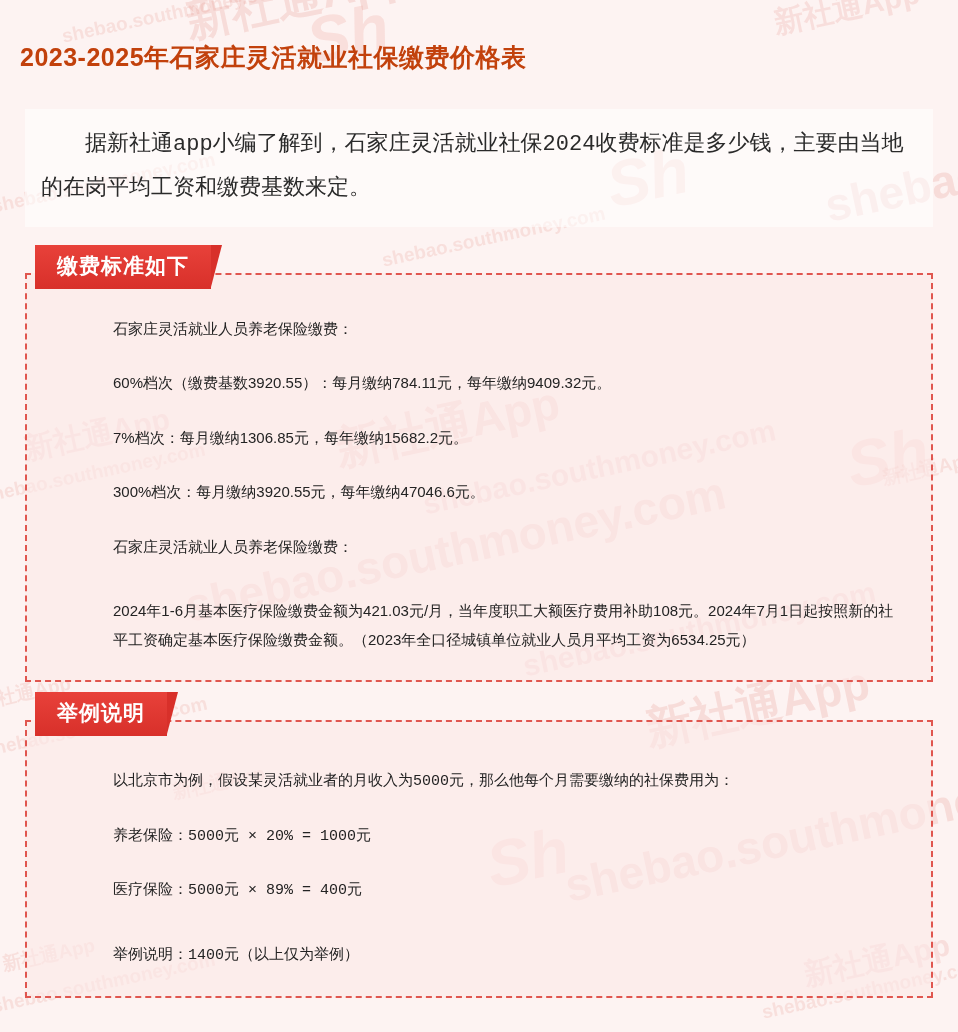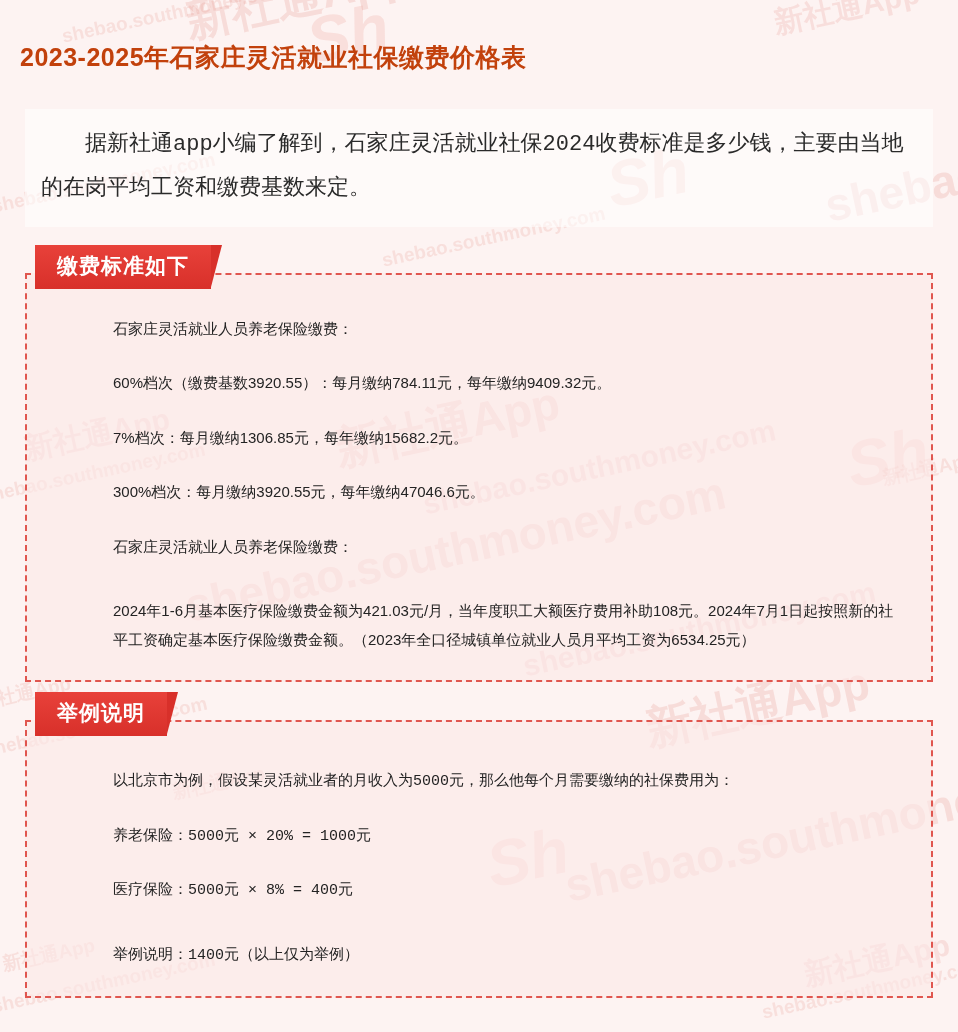--- a/index.html
+++ b/index.html
@@ -196,18 +196,18 @@
       <p>石家庄灵活就业人员养老保险缴费：</p>
       <p class="hang">2024年1-6月基本医疗保险缴费金额为421.03元/月，当年度职工大额医疗费用补助108元。2024年7月1日起按照新的社平工资确定基本医疗保险缴费金额。（2023年全口径城镇单位就业人员月平均工资为6534.25元）</p>
     </div>
   </div>
 
   <div class="section">
     <div class="section-tag">举例说明</div>
     <div class="panel panel-ex">
       <p class="hang">以北京市为例，假设某灵活就业者的月收入为5000元，那么他每个月需要缴纳的社保费用为：</p>
       <p>养老保险：5000元 × 20% = 1000元</p>
-      <p>医疗保险：5000元 × 8% = 400元</p>
+      <p>医疗保险：5000元 × 89% = 400元</p>
       <p>举例说明：1400元（以上仅为举例）</p>
     </div>
   </div>
 
 </div>
 
 </body></html>

